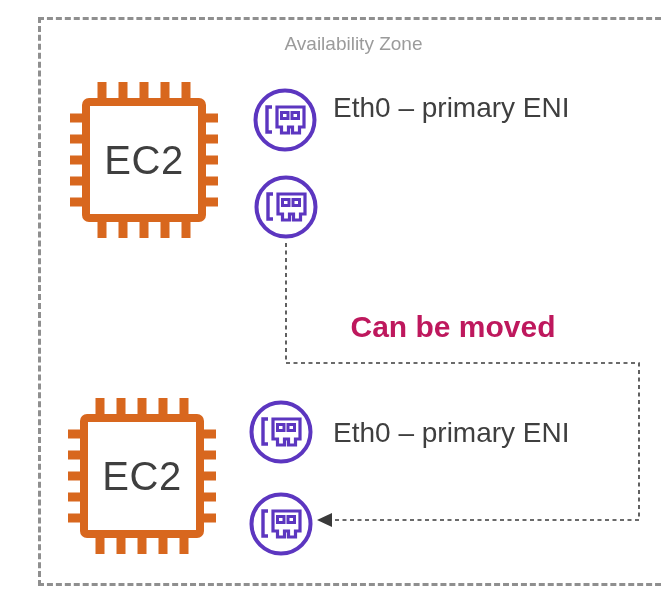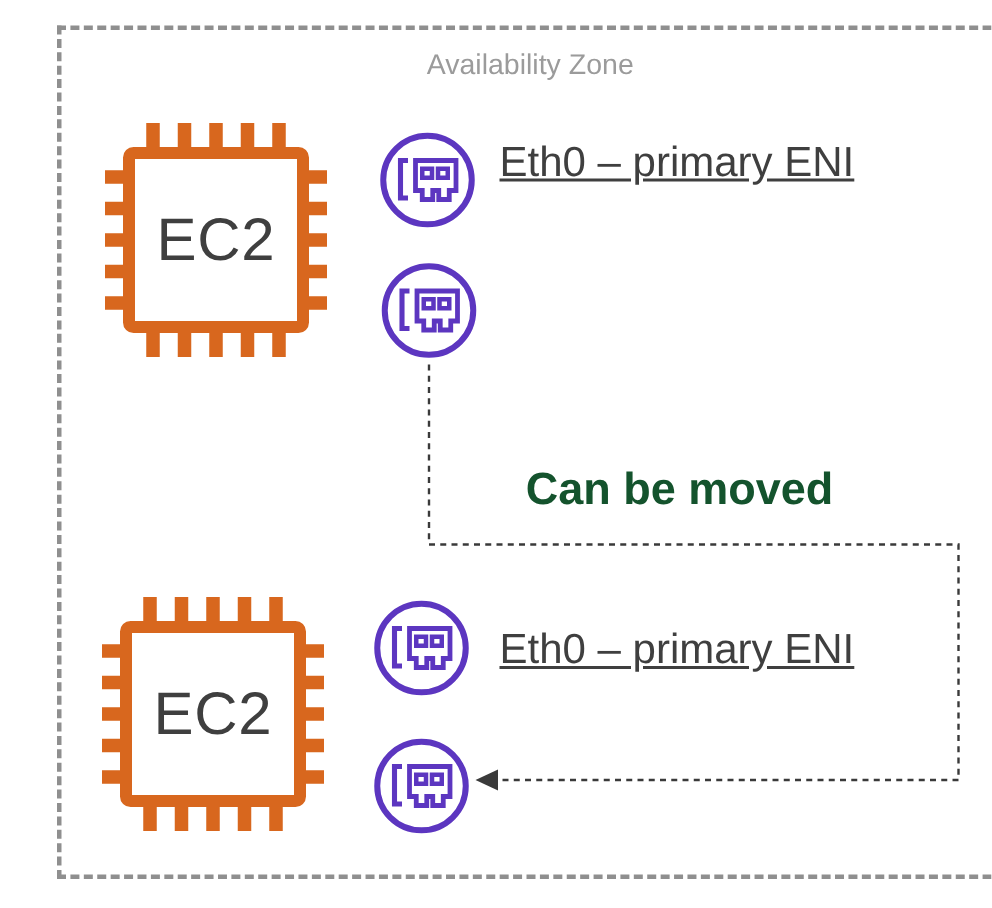--- a/index.html
+++ b/index.html
@@ -60,31 +60,30 @@
     font-weight: normal;
     color: var(--text-dark);
     letter-spacing: 0.5px;
   }
   .eni-label {
     position: absolute;
     font-size: 28px;
     line-height: 38px;
     color: var(--text-dark);
     white-space: nowrap;
-    text-decoration: underline;
   }
   .move-label {
     position: absolute;
     left: 300px;
     top: 310px;
     width: 260px;
     text-align: center;
     font-size: 30px;
     font-weight: bold;
-    color: #14532d;
+    color: #be185d;
     white-space: nowrap;
   }
   svg { display: block; }
 </style>
 </head>
 <body>
 
 <div class="canvas">
 
   <div class="zone-box"></div>

